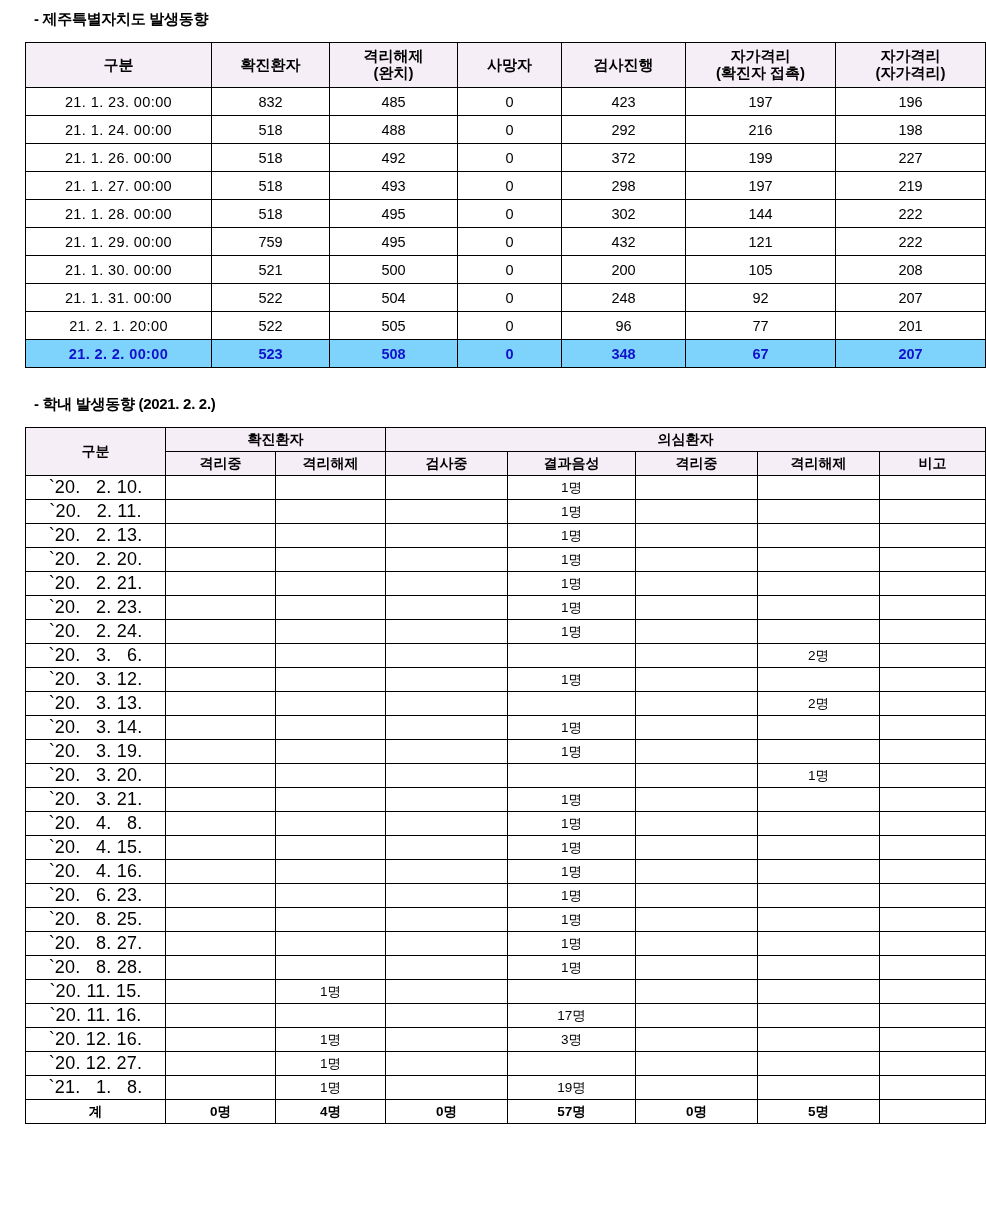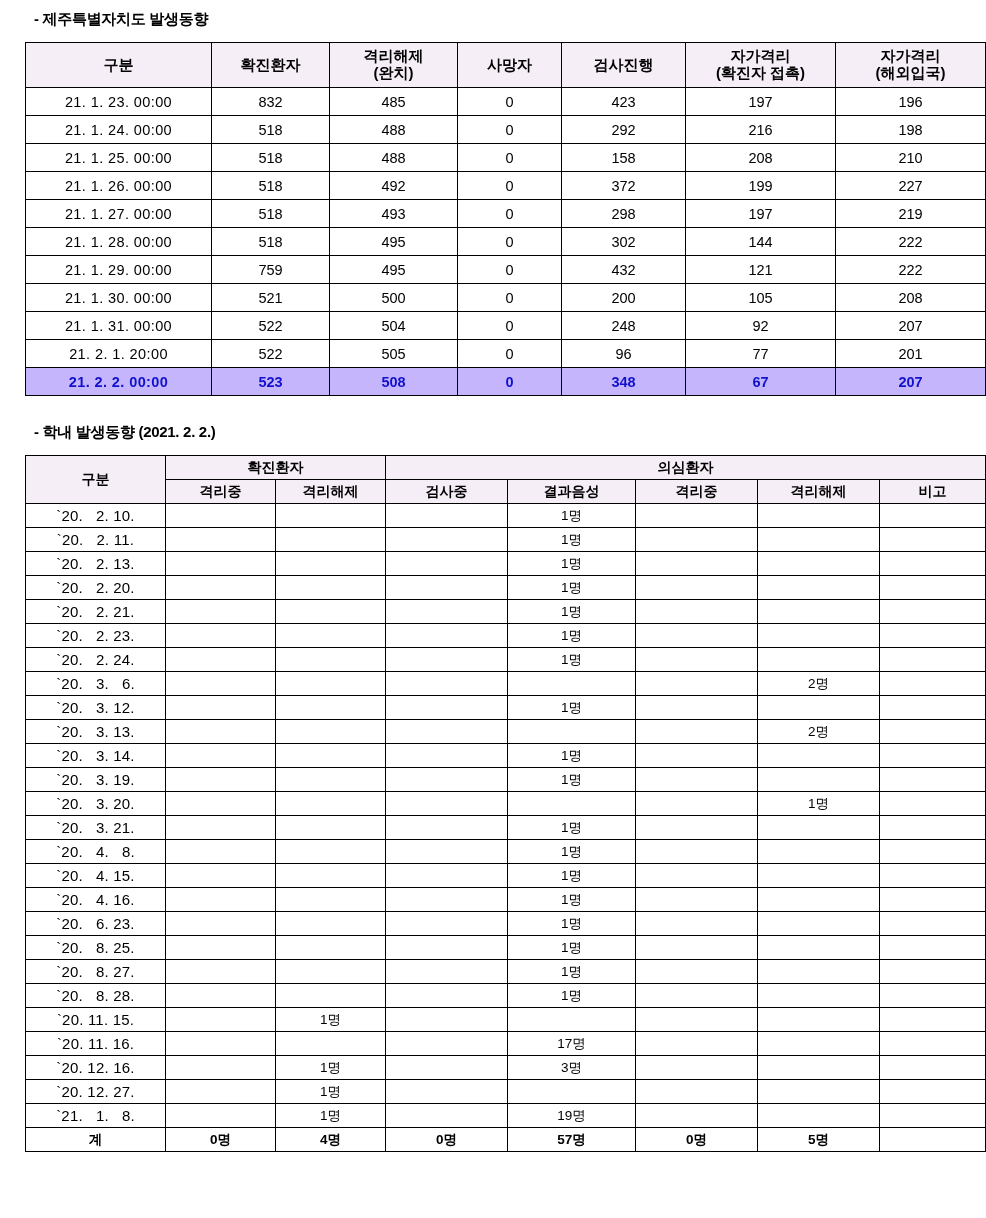--- a/index.html
+++ b/index.html
@@ -43,41 +43,41 @@
     background: #f6eef6;
     font-weight: bold;
     font-size: 15px;
     line-height: 1.12;
     height: 44px;
   }
   table.t1 td.datecell {
     letter-spacing: 0.4px;
   }
   table.t1 tr.lastrow td {
-    background: #c4b5fd;
+    background: #7dd3fc;
     color: #1111cc;
     font-weight: bold;
   }
   .spacer { height: 10px; }
 
   table.t2 td, table.t2 th {
     border: 1px solid #000000;
     text-align: center;
     font-size: 13.5px;
     height: 23px;
     padding: 0;
     background: #ffffff;
   }
   table.t2 th {
     background: #f6eef6;
     font-weight: bold;
     font-size: 14px;
   }
   table.t2 td.datecell {
-    font-size: 15px;
+    font-size: 18px;
     letter-spacing: 0.2px;
     white-space: pre;
   }
   table.t2 tr.sumrow td {
     font-weight: bold;
     background: #ffffff;
   }
 </style>
 </head>
 <body>
@@ -113,21 +113,21 @@
         </th>
         <th>
           <div>검사진행</div>
         </th>
         <th>
           <div>자가격리</div>
           <div>(확진자 접촉)</div>
         </th>
         <th>
           <div>자가격리</div>
-          <div>(해외입국)</div>
+          <div>(자가격리)</div>
         </th>
       </tr>
     </thead>
     <tbody>
       <tr>
           <td class="datecell">21. 1. 23. 00:00</td>
           <td>832</td>
           <td>485</td>
           <td>0</td>
           <td>423</td>
@@ -135,29 +135,20 @@
           <td>196</td>
         </tr>
       <tr>
           <td class="datecell">21. 1. 24. 00:00</td>
           <td>518</td>
           <td>488</td>
           <td>0</td>
           <td>292</td>
           <td>216</td>
           <td>198</td>
-        </tr>
-      <tr>
-          <td class="datecell">21. 1. 25. 00:00</td>
-          <td>518</td>
-          <td>488</td>
-          <td>0</td>
-          <td>158</td>
-          <td>208</td>
-          <td>210</td>
         </tr>
       <tr>
           <td class="datecell">21. 1. 26. 00:00</td>
           <td>518</td>
           <td>492</td>
           <td>0</td>
           <td>372</td>
           <td>199</td>
           <td>227</td>
         </tr>

